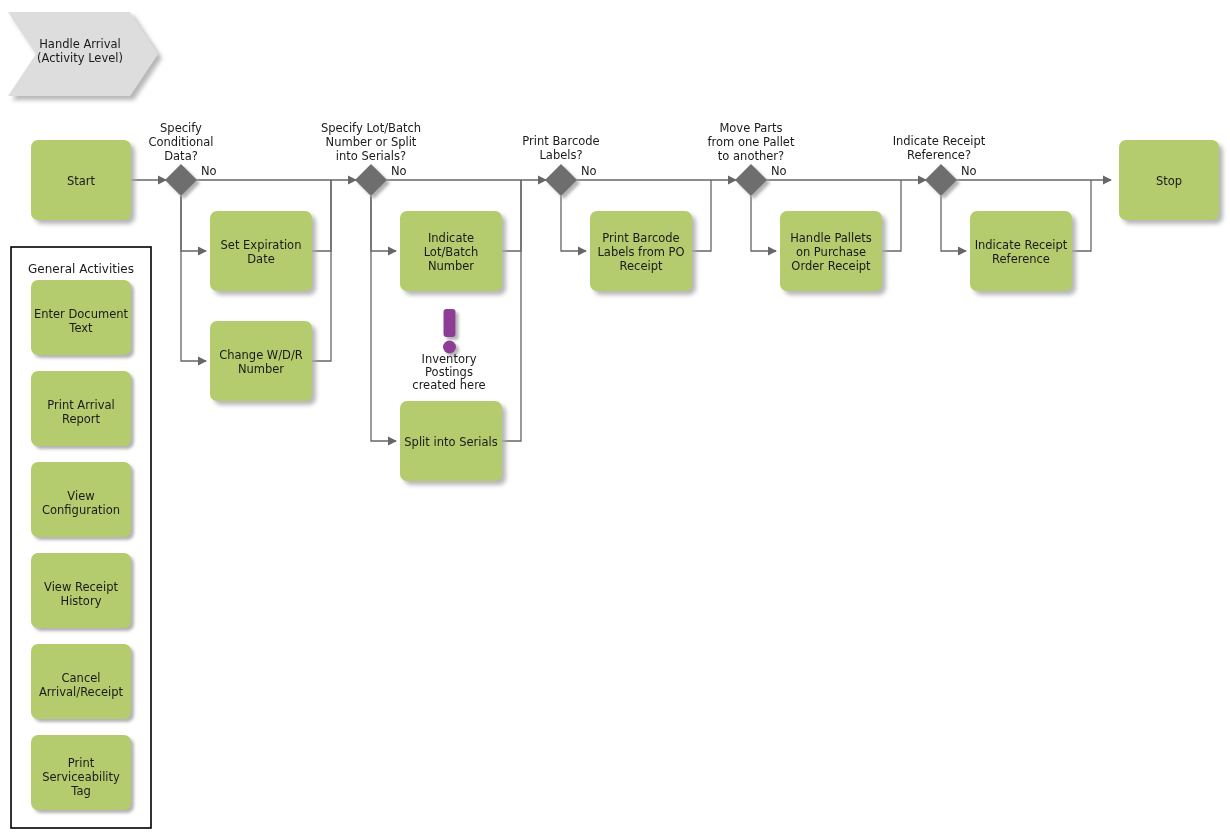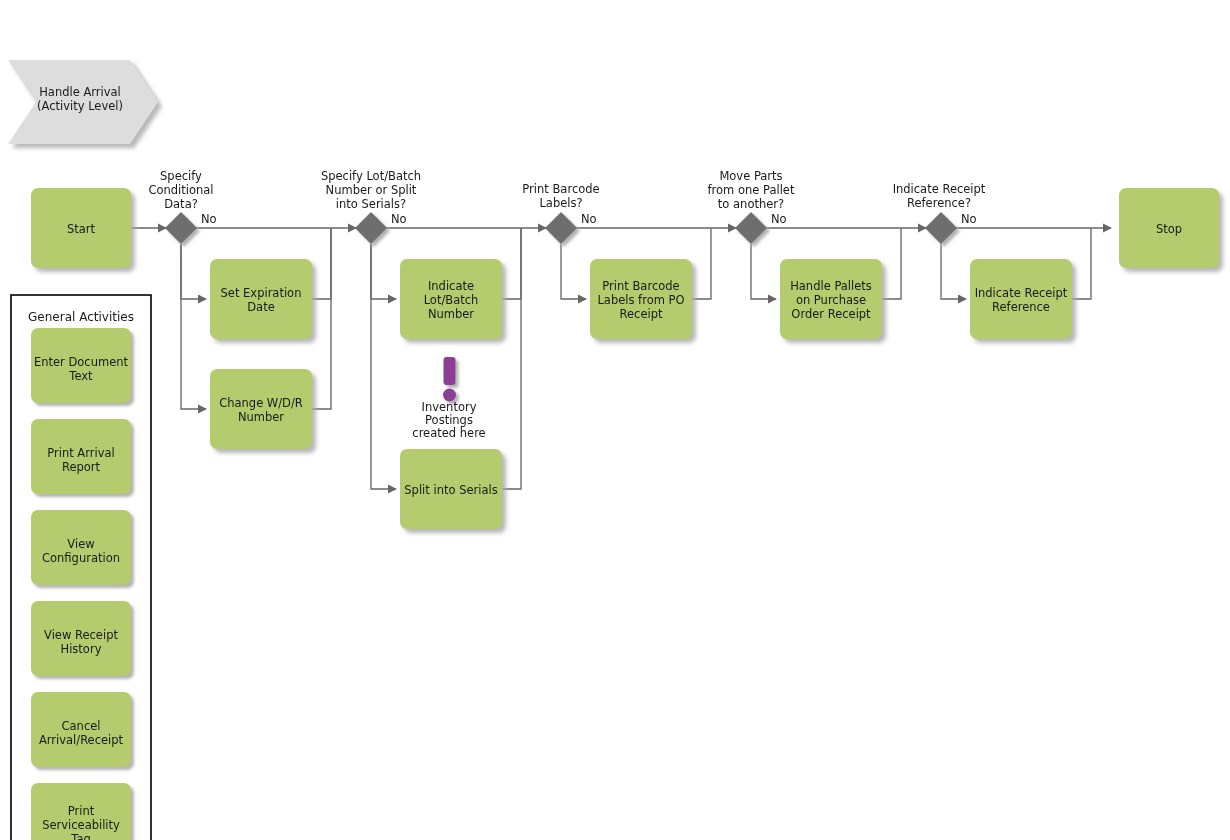--- a/index.html
+++ b/index.html
@@ -12,21 +12,20 @@
     width: 1230px;
     height: 840px;
     position: relative;
     overflow: hidden;
   }
   #stage {
     position: absolute;
     left: 0; top: 0;
     width: 1230px;
     height: 605px;
-    margin-top: 48px;
   }
   svg.layer {
     position: absolute;
     left: 0; top: 0;
     width: 1230px;
     height: 840px;
   }
   .node-text {
     font-family: "DejaVu Sans", sans-serif;
     font-size: 11.5px;

